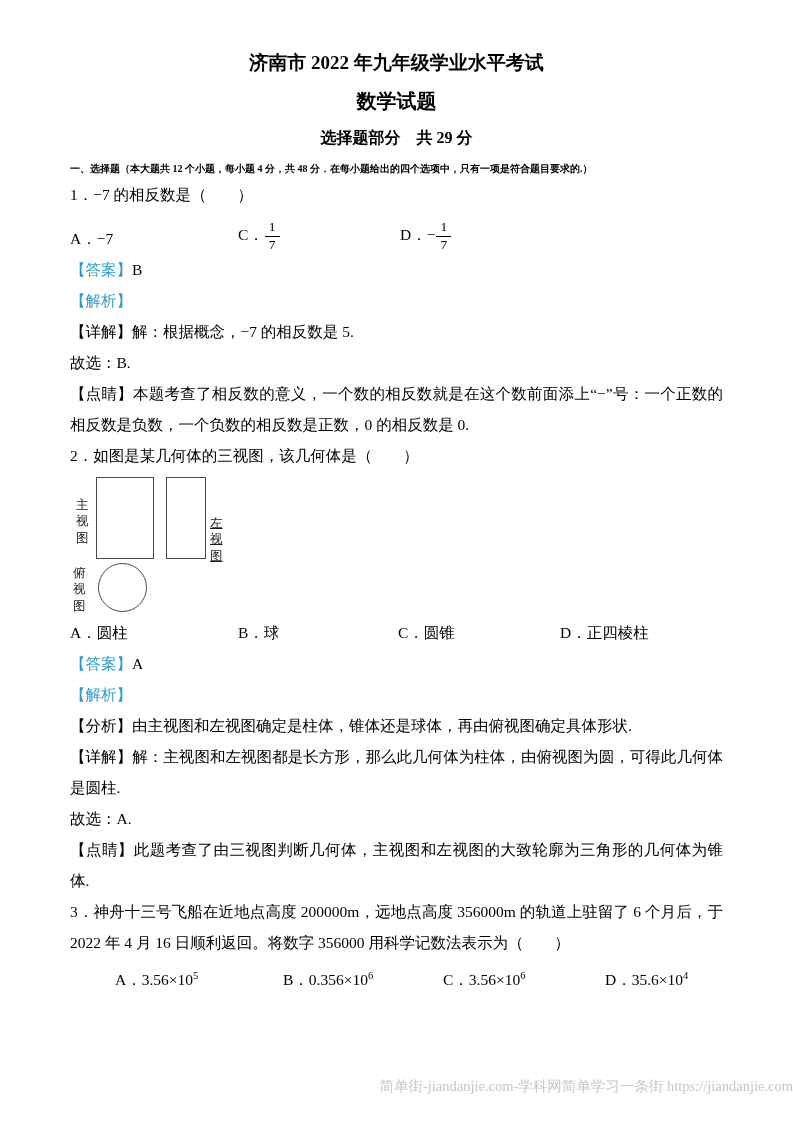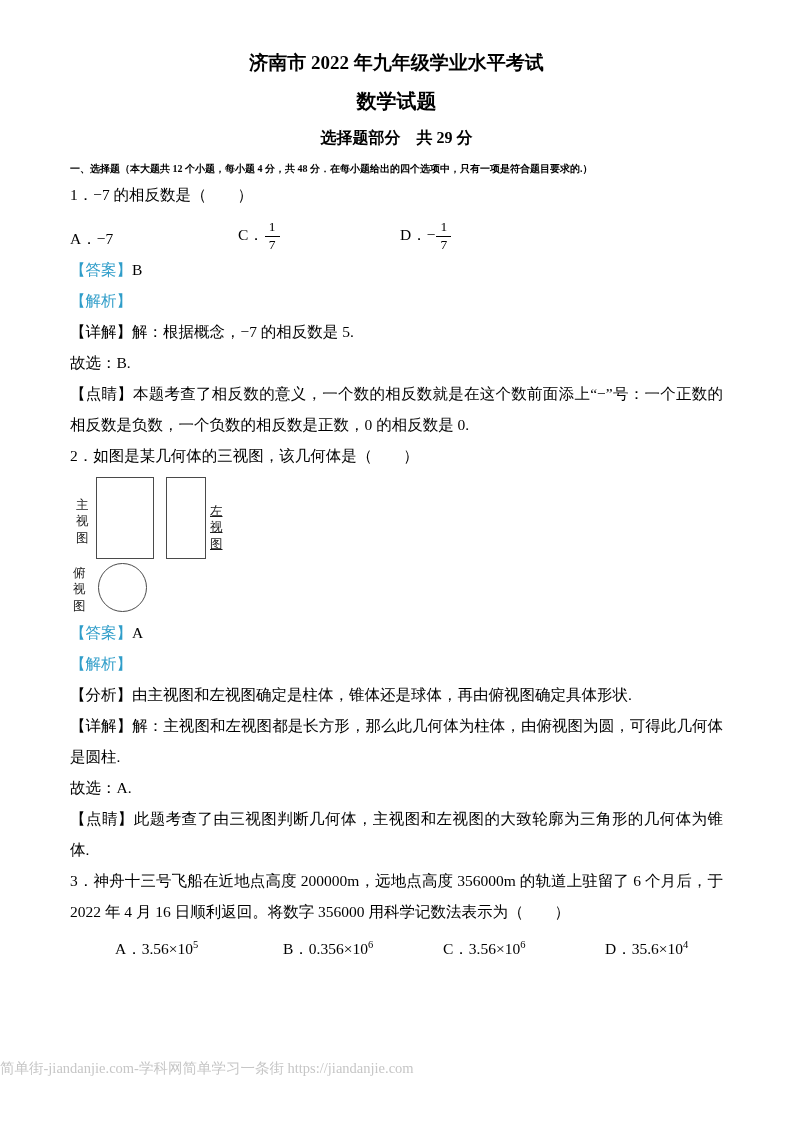--- a/index.html
+++ b/index.html
@@ -30,29 +30,29 @@
   .frac { display:inline-block; vertical-align:middle; text-align:center;
           font-size:13.5px; line-height:1.25; margin:0 1px; }
   .frac .num { display:block; border-bottom:1px solid #000; padding:0 4px; }
   .frac .den { display:block; }
   sup { font-size:10.5px; }
   .accent { color:var(--accent,#2F9DC9); }
   .diagram { position:relative; height:142px; margin-top:4px; }
   .vlabel { position:absolute; width:15px; font-size:12.5px; line-height:1.3;
             word-break:break-all; text-align:left; color:#1a1a1a; }
   .vlabel.main { left:6px;   top:22px; }
-  .vlabel.left { left:140px; top:28px;text-decoration:underline; }
+  .vlabel.left { left:140px; top:40px;text-decoration:underline; }
   .vlabel.top  { left:3px;   top:90px; }
   .shape { position:absolute; border:1px solid #4a4a4a; background:#fff; }
   .rect1 { left:26px; top:2px;  width:58px; height:82px; }
   .rect2 { left:96px; top:2px;  width:40px; height:82px; }
   .circle{ left:28px; top:88px; width:49px; height:49px; border-radius:50%; }
   .q3-options { margin-top:6px;margin-left:45px; }
-  .footer { position:absolute; left:0; bottom:44px; width:100%;
-            text-align:left; font-size:14.5px; color:var(--footer-gray,#C6C6C6); }
+  .footer { position:absolute; left:0; bottom:26px; width:100%;
+            text-align:right; font-size:14.5px; color:var(--footer-gray,#C6C6C6); }
 </style>
 </head>
 <body>
 
 <div class="page">
 
   <h1 class="title">济南市 2022 年九年级学业水平考试</h1>
   <h2 class="subtitle">数学试题</h2>
   <div class="section">选择题部分　共 29 分</div>
 
@@ -75,20 +75,26 @@
   <section>
     <p class="line">2．如图是某几何体的三视图，该几何体是（　　）</p>
     <div class="diagram">
       <div class="vlabel main">主视图</div>
       <div class="shape rect1"></div>
       <div class="shape rect2"></div>
       <div class="vlabel left">左视图</div>
       <div class="vlabel top">俯视图</div>
       <div class="shape circle"></div>
     </div>
+    <div class="options">
+      <span class="opt-a">A．圆柱</span>
+      <span class="opt-b">B．球</span>
+      <span class="opt-c">C．圆锥</span>
+      <span class="opt-d">D．正四棱柱</span>
+    </div>
     <p class="line"><span class="accent">【答案】</span><span>A</span></p>
     <p class="line"><span class="accent">【解析】</span></p>
     <p class="line">【分析】由主视图和左视图确定是柱体，锥体还是球体，再由俯视图确定具体形状.</p>
     <p class="line">【详解】解：主视图和左视图都是长方形，那么此几何体为柱体，由俯视图为圆，可得此几何体是圆柱.</p>
     <p class="line">故选：A.</p>
     <p class="line">【点睛】此题考查了由三视图判断几何体，主视图和左视图的大致轮廓为三角形的几何体为锥体.</p>
   </section>
 
   <section>
     <p class="line">3．神舟十三号飞船在近地点高度 200000m，远地点高度 356000m 的轨道上驻留了 6 个月后，于 2022 年 4 月 16 日顺利返回。将数字 356000 用科学记数法表示为（　　）</p>

